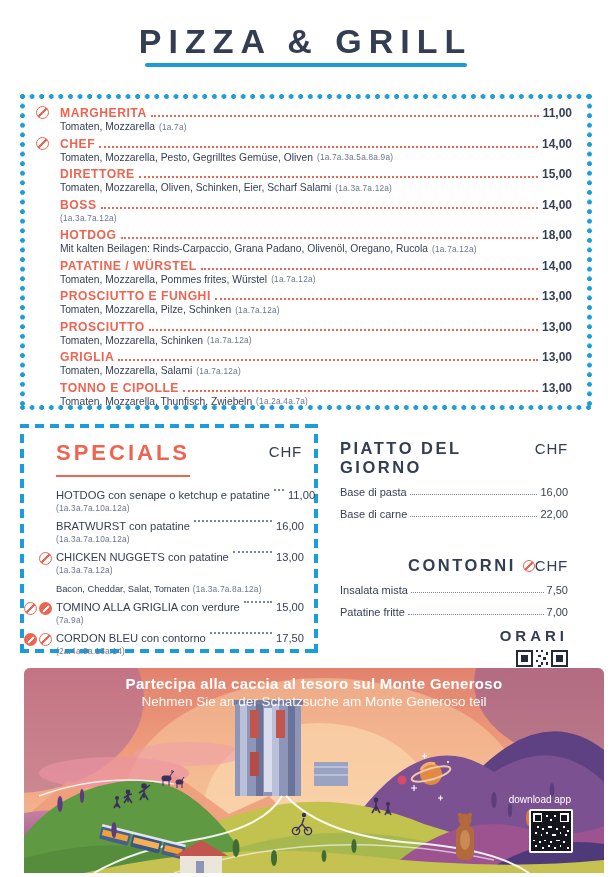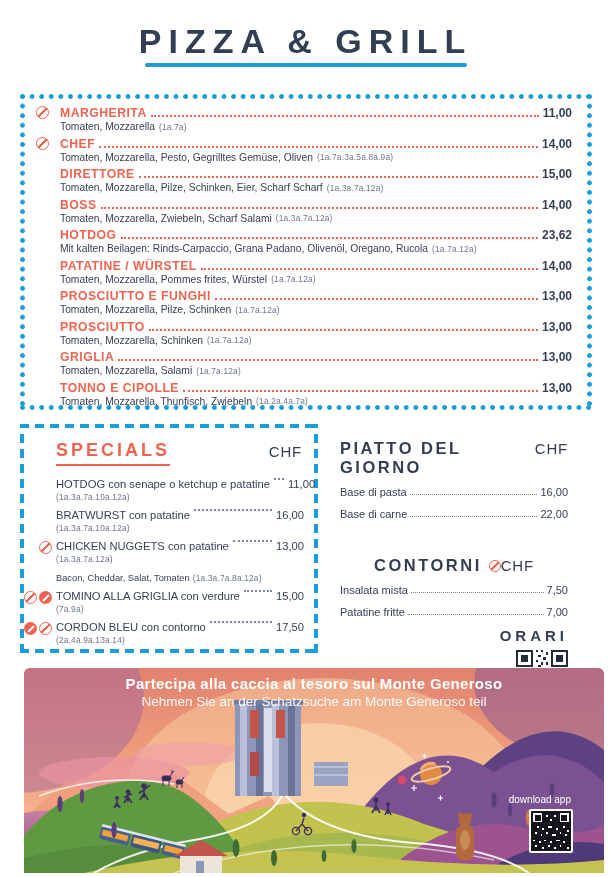--- a/index.html
+++ b/index.html
@@ -46,35 +46,35 @@
          background:linear-gradient(135deg,transparent 40%,#fff 40%,#fff 60%,transparent 60%)}
 
   
   .sp-box{position:absolute;left:20px;top:424px;width:298px;height:229px}
   .dash-h{position:absolute;left:0;right:0;height:4px;
      background:repeating-linear-gradient(90deg,var(--blue) 0 9px,transparent 9px 15px)}
   .dash-v{position:absolute;top:0;bottom:0;width:4px;
      background:repeating-linear-gradient(0deg,var(--blue) 0 9px,transparent 9px 15px)}
   .sp-inner{position:absolute;left:8px;right:14px;top:16px;bottom:8px}
   .sp-head{display:flex;justify-content:space-between;align-items:flex-start;margin:0 2px 12px 28px}
-  .sp-title{font-size:18px;font-weight:600;letter-spacing:3px;color:var(--orange);
-            border-bottom:2.5px solid var(--orange);padding-bottom:3px}
+  .sp-title{font-size:22px;font-weight:600;letter-spacing:3px;color:var(--orange);
+            border-bottom:2.5px solid var(--orange);padding-bottom:9px}
   .chf{font-size:15px;letter-spacing:.8px;color:#333E52;padding-top:3px}
   .sp-item{display:flex;margin-bottom:7.5px}
   .sp-gut{width:28px;flex:none;display:flex;gap:2px;justify-content:flex-end;padding:1px 4px 0 0}
   .sp-main{flex:1;min-width:0}
   .sp-line{display:flex;align-items:flex-start;font-size:11.2px;color:var(--navy)}
   .sp-label{white-space:nowrap}
   .sp-price{font-size:11.2px;color:var(--navy);white-space:nowrap}
   .sp-sub{font-size:8.3px;color:var(--navy-lt);margin-top:1.5px;display:flex;gap:3px}
   .sp-desc{font-size:9.3px;color:var(--navy)}
 
   
   .rcol{position:absolute;left:340px;top:437px;width:228px}
-  .r-head{display:flex;justify-content:center;align-items:baseline;margin-bottom:9px}
+  .r-head{display:flex;justify-content:flex-end;align-items:baseline;margin-bottom:9px}
   .r-title{font-size:16.5px;font-weight:600;letter-spacing:2.5px;color:#333E52;display:flex;align-items:center}
   .r-title .icn{width:12px;height:12px;margin-left:7px}
   .r-row{display:flex;align-items:flex-end;font-size:11px;color:var(--navy);margin-bottom:9.5px}
   .r-lead{flex:1;border-bottom:1.8px dotted #7a869c;margin:0 3px 3px 3px}
   .r-gap{height:25px}
   .orari{text-align:right;font-size:15px;font-weight:600;letter-spacing:4px;color:#333E52;margin-top:8px}
   .qr-zone{position:relative;height:58px;margin-top:4px}
   .notes{position:absolute;left:-3px;bottom:2px;font-size:9.3px;letter-spacing:-.1px;
          color:var(--navy);line-height:2.1;white-space:nowrap}
   .qr1{position:absolute;right:0;top:2px;width:52px;height:52px}
@@ -138,48 +138,47 @@
 
       <div class="m-item">
         <span class="gut"></span>
         <div class="m-main">
           <div class="m-line">
             <span class="m-name">DIRETTORE</span>
             <span class="lead"></span>
             <span class="m-price">15,00</span>
           </div>
           <div class="m-desc">
-              <span>Tomaten, Mozzarella, Pilze, Schinken, Eier, Scharf Scharf</span>
+              <span>Tomaten, Mozzarella, Oliven, Schinken, Eier, Scharf Salami</span>
               <span class="alg">(1a.3a.7a.12a)</span>
             </div>
         </div>
       </div>
 
       <div class="m-item">
         <span class="gut"></span>
         <div class="m-main">
           <div class="m-line">
             <span class="m-name">BOSS</span>
             <span class="lead"></span>
             <span class="m-price">14,00</span>
           </div>
           <div class="m-desc">
-              <span>Tomaten, Mozzarella, Zwiebeln, Scharf Salami</span>
               <span class="alg">(1a.3a.7a.12a)</span>
             </div>
         </div>
       </div>
 
       <div class="m-item">
         <span class="gut"></span>
         <div class="m-main">
           <div class="m-line">
             <span class="m-name">HOTDOG</span>
             <span class="lead"></span>
-            <span class="m-price">23,62</span>
+            <span class="m-price">18,00</span>
           </div>
           <div class="m-desc">
               <span>Mit kalten Beilagen: Rinds-Carpaccio, Grana Padano, Olivenöl, Oregano, Rucola</span>
               <span class="alg">(1a.7a.12a)</span>
             </div>
         </div>
       </div>
 
       <div class="m-item">
         <span class="gut"></span>

